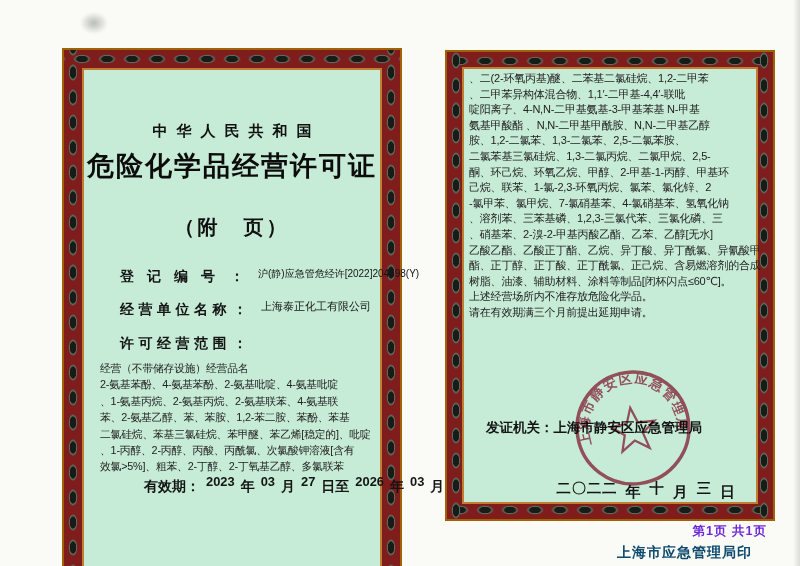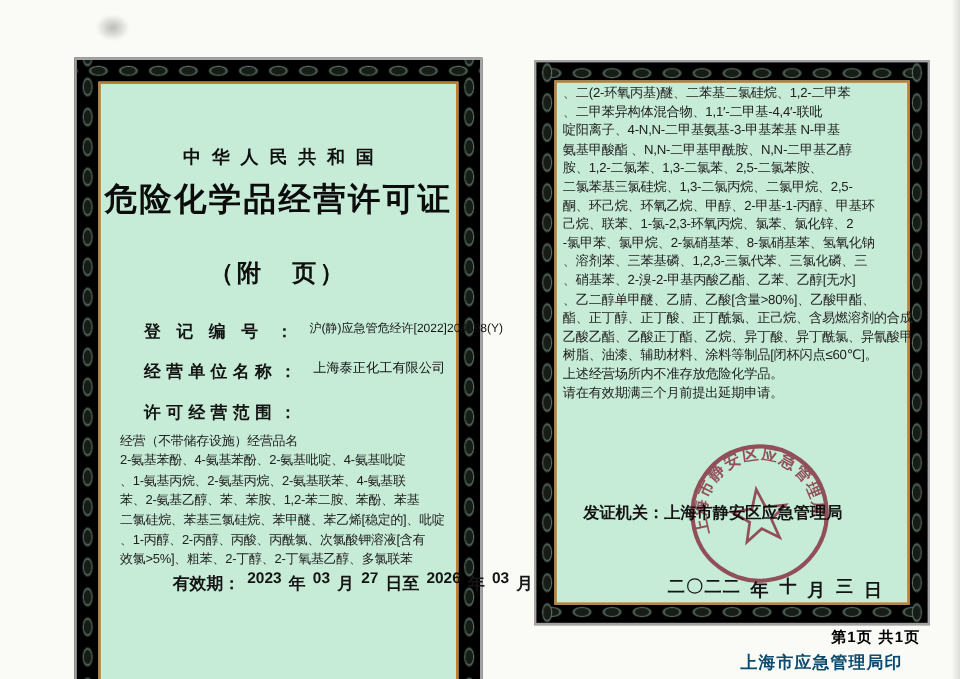--- a/index.html
+++ b/index.html
@@ -10,21 +10,21 @@
     color:#1a1a1a;
   }
   .scan{position:absolute;inset:0;}
   .smudge{position:absolute;left:80px;top:12px;width:28px;height:22px;
     background:radial-gradient(ellipse at center,rgba(118,124,118,.5),rgba(118,124,118,0) 70%);
     filter:blur(1px);}
   .edge-shade{position:absolute;right:0;top:0;width:7px;height:100%;
     background:linear-gradient(to right,rgba(0,0,0,0),rgba(0,0,0,.12));}
 
   
-  .cert{position:absolute;border:2px solid #a3a3a3;background:#000000;box-sizing:border-box;padding-left:15px;}
+  .cert{position:absolute;border:2px solid #a16207;background:#7f1d1d;box-sizing:border-box;padding-left:15px;}
   .cert-left{left:62px;top:48px;width:340px;height:549px;}
   .cert-right{left:445px;top:50px;width:330px;height:471px;}
 
   .bead{position:absolute;}
   .bead-top,.bead-bottom{left:0;right:0;height:16px;
     background-image:radial-gradient(ellipse 48% 40% at 50% 50%,#171c17 0 46%,#5d7466 56%,rgba(140,165,150,0) 72%);
     background-size:25px 16px;background-position:center;}
   .bead-top{top:1px}.bead-bottom{bottom:1px}
   .bead-left,.bead-right{top:0;bottom:0;width:16px;
     background-image:radial-gradient(ellipse 40% 48% at 50% 50%,#171c17 0 46%,#5d7466 56%,rgba(140,165,150,0) 72%);
@@ -67,21 +67,21 @@
   .issuer .ivalue{font-weight:600;}
   .seal{position:absolute;left:108px;top:298px;width:122px;height:122px;
     opacity:.88;mix-blend-mode:multiply;transform:rotate(-8deg);}
   .cert-date{position:absolute;top:414px;right:16px;font-size:15px;font-weight:600;
     letter-spacing:1px;white-space:nowrap;color:#141414;}
   .cert-date .seg{margin:0 4px;}
   .cert-date .seg.raised{transform:translateY(-4px);font-size:.95em;}
 
   
   .footer-page{position:absolute;top:523px;left:0;width:767px;text-align:right;
-    font-size:12.5px;font-weight:600;letter-spacing:1px;color:#000000;}
+    font-size:12.5px;font-weight:600;letter-spacing:1px;color:#6d28d9;}
   .footer-print{position:absolute;top:544px;left:0;width:752px;text-align:right;
     font-size:14px;font-weight:700;letter-spacing:1px;color:#0c4a6e;}
 </style>
 </head>
 <body>
 
 <div class="scan">
   <div class="smudge"></div>
   <div class="edge-shade"></div>
 
@@ -128,26 +128,25 @@
 
       <div class="scope scope-r">
           <div class="scope-line">、二(2-环氧丙基)醚、二苯基二氯硅烷、1,2-二甲苯</div>
           <div class="scope-line">、二甲苯异构体混合物、1,1′-二甲基-4,4′-联吡</div>
           <div class="scope-line">啶阳离子、4-N,N-二甲基氨基-3-甲基苯基 N-甲基</div>
           <div class="scope-line">氨基甲酸酯 、N,N-二甲基甲酰胺、N,N-二甲基乙醇</div>
           <div class="scope-line">胺、1,2-二氯苯、1,3-二氯苯、2,5-二氯苯胺、</div>
           <div class="scope-line">二氯苯基三氯硅烷、1,3-二氯丙烷、二氯甲烷、2,5-</div>
           <div class="scope-line">酮、环己烷、环氧乙烷、甲醇、2-甲基-1-丙醇、甲基环</div>
           <div class="scope-line">己烷、联苯、1-氯-2,3-环氧丙烷、氯苯、氯化锌、2</div>
-          <div class="scope-line">-氯甲苯、氯甲烷、2-氯硝基苯、8-氯硝基苯、氢氧化钠</div>
+          <div class="scope-line">-氯甲苯、氯甲烷、7-氯硝基苯、4-氯硝基苯、氢氧化钠</div>
           <div class="scope-line">、溶剂苯、三苯基磷、1,2,3-三氯代苯、三氯化磷、三</div>
           <div class="scope-line">、硝基苯、2-溴-2-甲基丙酸乙酯、乙苯、乙醇[无水]</div>
-          <div class="scope-line">、乙二醇单甲醚、乙腈、乙酸[含量&gt;80%]、乙酸甲酯、</div>
+          <div class="scope-line">乙酸乙酯、乙酸正丁酯、乙烷、异丁酸、异丁酰氯、异氰酸甲</div>
           <div class="scope-line">酯、正丁醇、正丁酸、正丁酰氯、正己烷、含易燃溶剂的合成</div>
-          <div class="scope-line">乙酸乙酯、乙酸正丁酯、乙烷、异丁酸、异丁酰氯、异氰酸甲</div>
           <div class="scope-line">树脂、油漆、辅助材料、涂料等制品[闭杯闪点≤60℃]。</div>
           <div class="scope-line">上述经营场所内不准存放危险化学品。</div>
           <div class="scope-line">请在有效期满三个月前提出延期申请。</div>
         </div>
 
       <div class="issuer">
         <span class="ilabel">发证机关：</span><span class="ivalue">上海市静安区应急管理局</span>
       </div>
 
       <svg class="seal" viewBox="0 0 120 120" xmlns="http://www.w3.org/2000/svg">

